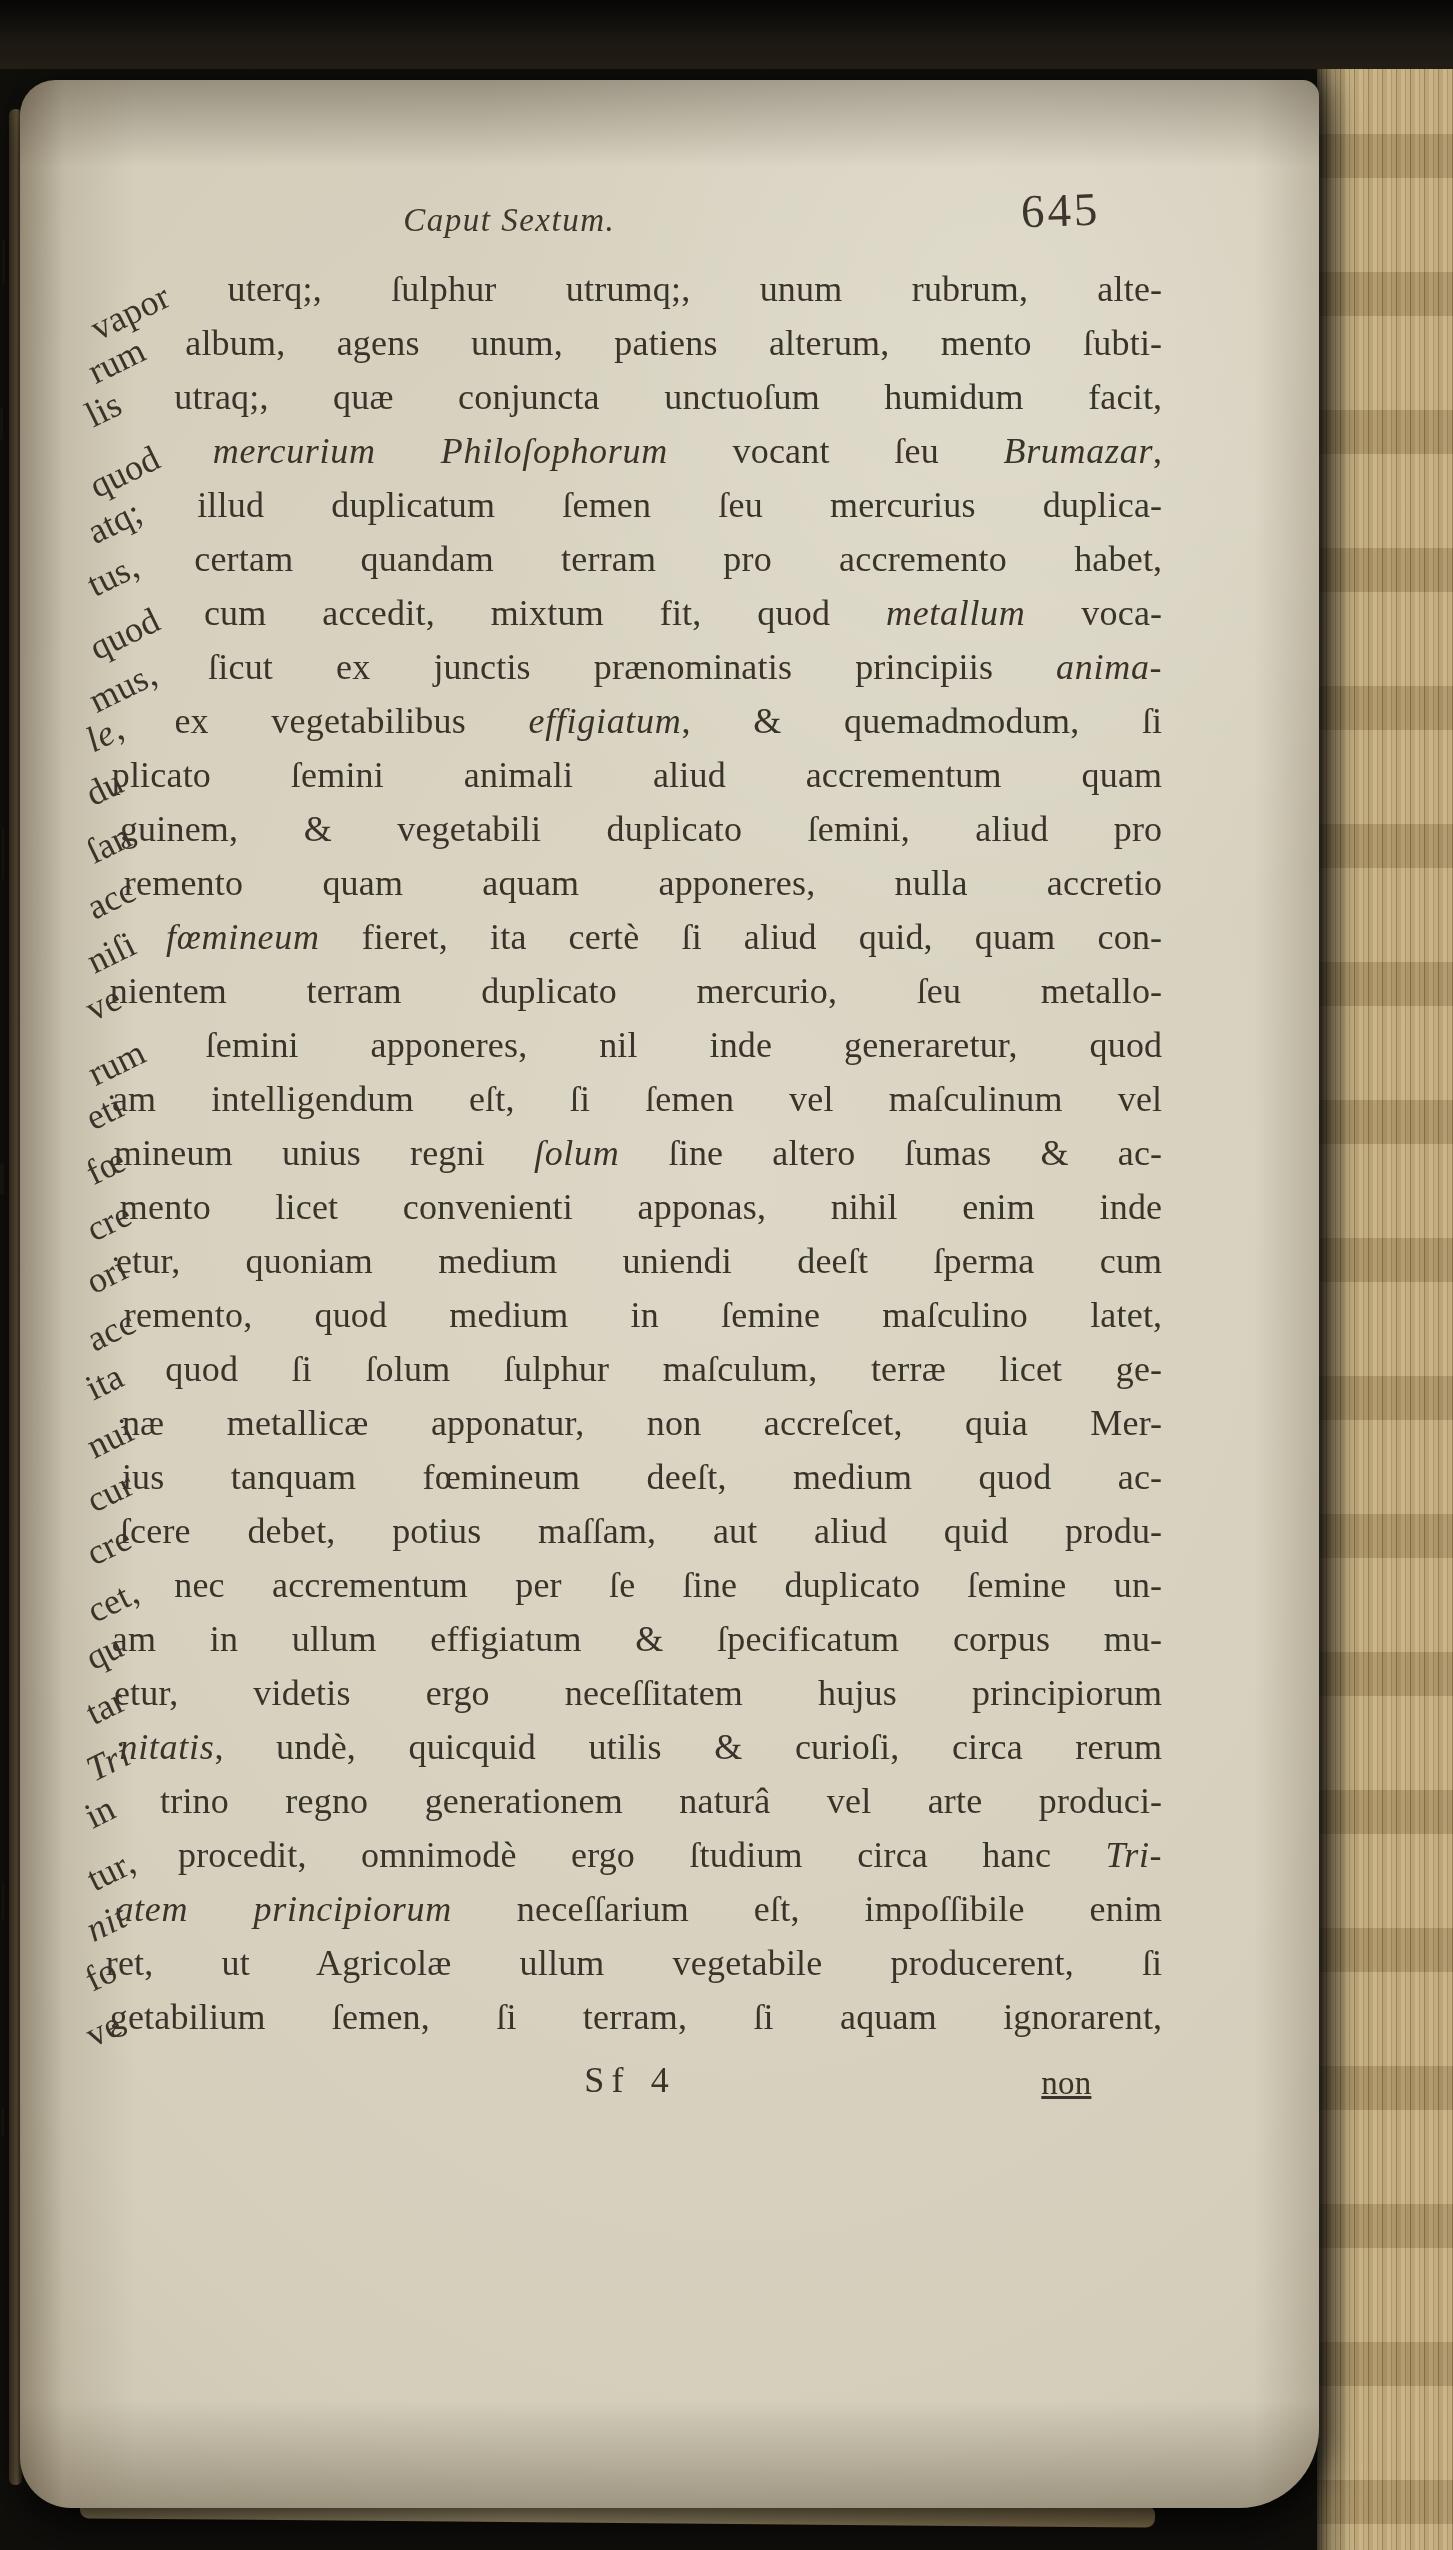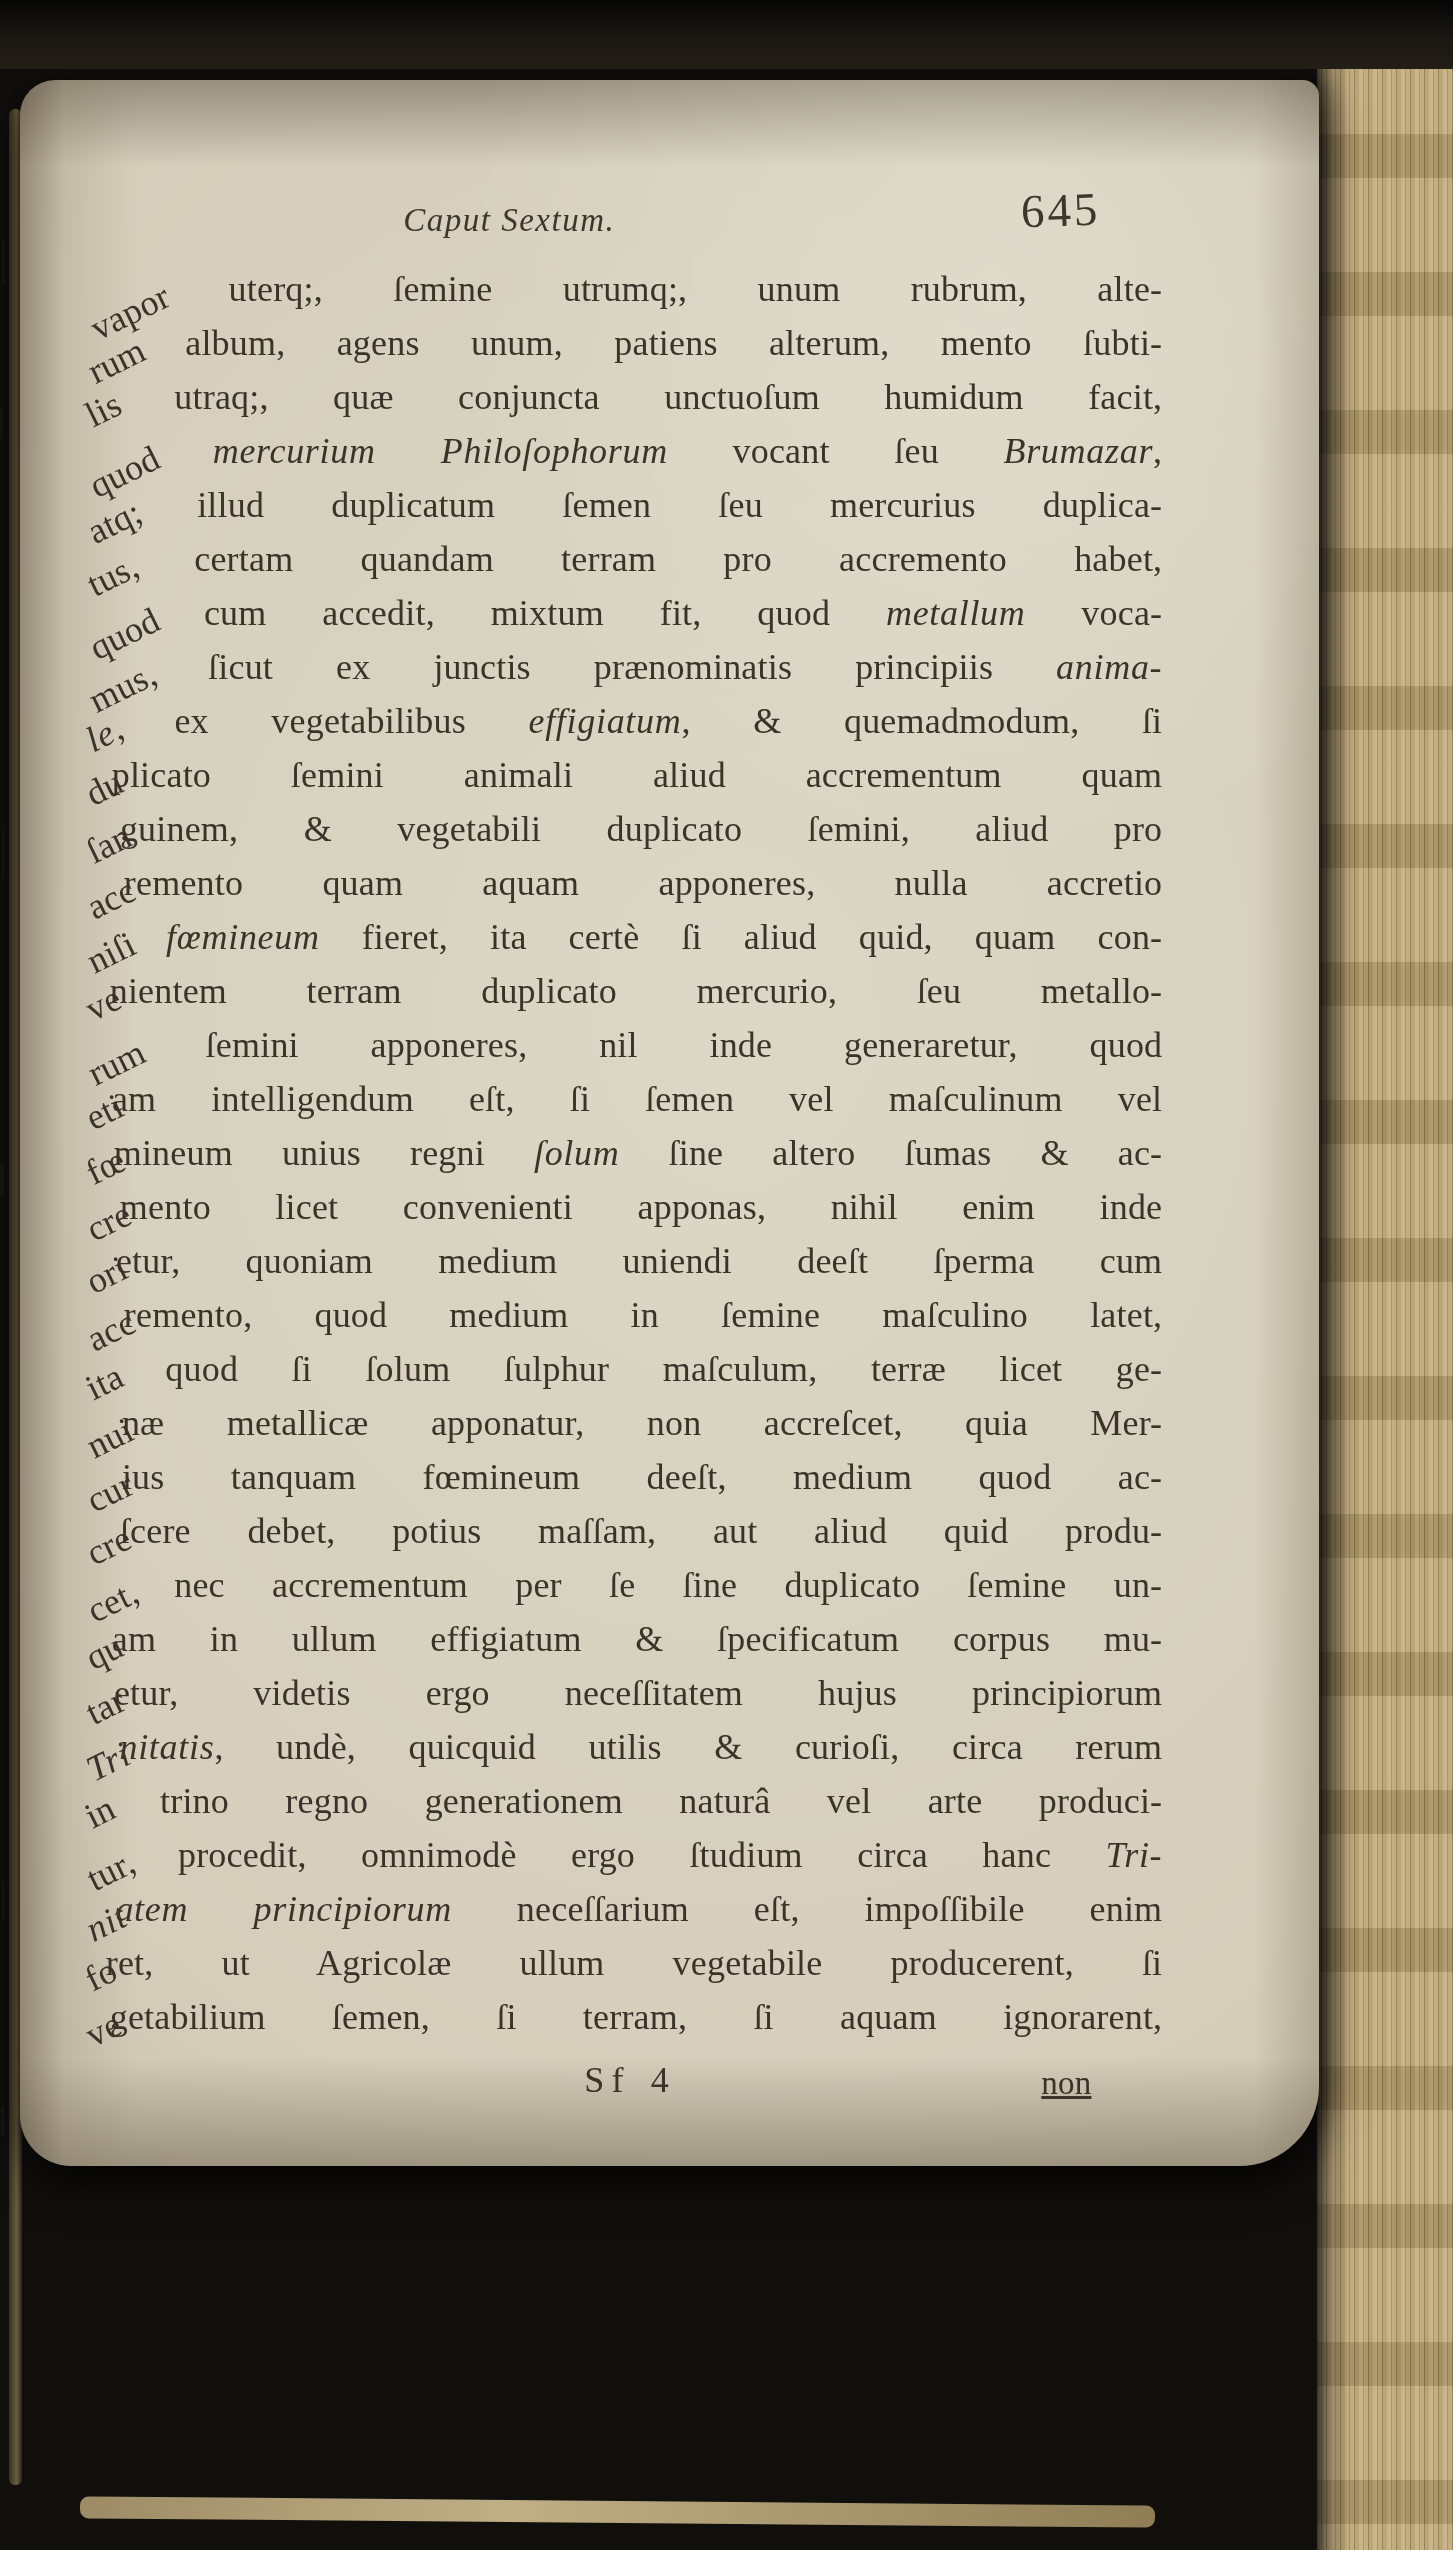--- a/index.html
+++ b/index.html
@@ -45,21 +45,21 @@
   .margin-marks div{position:absolute;background:#151310;z-index:3;border-radius:1.5px;}
   .margin-marks div:nth-child(1){left:1.5px;top:240px;width:3.6px;height:44px;}
   .margin-marks div:nth-child(2){left:0;top:407px;width:2.9px;height:33px;}
   .margin-marks div:nth-child(3){left:1.5px;top:828px;width:2.9px;height:51px;}
   .margin-marks div:nth-child(4){left:0;top:1163px;width:3.6px;height:32px;}
   .margin-marks div:nth-child(5){left:1.5px;top:1882px;width:2.9px;height:38px;}
   .margin-marks div:nth-child(6){left:0.7px;top:2107px;width:3.6px;height:29px;}
 
   
   .page{
-    position:absolute;left:20.3px;top:80px;width:1299px;height:2086px;
+    position:absolute;left:20.3px;top:80px;width:1299px;height:2428px;
     border-radius:35px 16px 80px 51px;
     background:
       radial-gradient(60% 40% at 75% 10%,rgba(255,255,248,.22),transparent 70%),
       linear-gradient(90deg,rgba(70,55,35,.45) 0px,rgba(120,105,80,.18) 44px,rgba(0,0,0,0) 116px),
       linear-gradient(180deg,rgba(60,50,35,.40) 0px,rgba(0,0,0,0) 87px),
       linear-gradient(0deg,rgba(72,58,38,.38) 0px,rgba(0,0,0,0) 109px),
       linear-gradient(270deg,rgba(92,76,50,.25) 0px,rgba(0,0,0,0) 65px),
       radial-gradient(120% 90% at 55% 45%,#dcd7c6 0%,#d4cebb 60%,#c6bfa9 88%,#b1a78d 100%);
     box-shadow:0 19px 44px rgba(0,0,0,.65), 10.2px 0 22px rgba(0,0,0,.35);
     z-index:2;
@@ -116,21 +116,21 @@
     <div></div>
     <div></div>
   </div>
 
   <div class="page">
     <span class="running-title">Caput Sextum.</span>
     <span class="page-number">645</span>
 
     <div class="text-block">
       <div id="lines">
-          <div class="line"><span class="lead">vapor</span><span class="rest"> uterq;, ſemine utrumq;, unum rubrum, alte-</span></div>
+          <div class="line"><span class="lead">vapor</span><span class="rest"> uterq;, ſulphur utrumq;, unum rubrum, alte-</span></div>
           <div class="line"><span class="lead">rum</span><span class="rest"> album, agens unum, patiens alterum, mento ſubti-</span></div>
           <div class="line"><span class="lead">lis</span><span class="rest"> utraq;, quæ conjuncta unctuoſum humidum facit,</span></div>
           <div class="line"><span class="lead">quod</span><span class="rest"> <i>mercurium Philoſophorum</i> vocant ſeu <i>Brumazar</i>,</span></div>
           <div class="line"><span class="lead">atq;</span><span class="rest"> illud duplicatum ſemen ſeu mercurius duplica-</span></div>
           <div class="line"><span class="lead">tus,</span><span class="rest"> certam quandam terram pro accremento habet,</span></div>
           <div class="line"><span class="lead">quod</span><span class="rest"> cum accedit, mixtum fit, quod <i>metallum</i> voca-</span></div>
           <div class="line"><span class="lead">mus,</span><span class="rest"> ſicut ex junctis prænominatis principiis <i>anima-</i></span></div>
           <div class="line"><span class="lead"><i>le</i>,</span><span class="rest"> ex vegetabilibus <i>effigiatum</i>, &amp; quemadmodum, ſi</span></div>
           <div class="line"><span class="lead">du</span><span class="rest">plicato ſemini animali aliud accrementum quam</span></div>
           <div class="line"><span class="lead">ſan</span><span class="rest">guinem, &amp; vegetabili duplicato ſemini, aliud pro</span></div>

